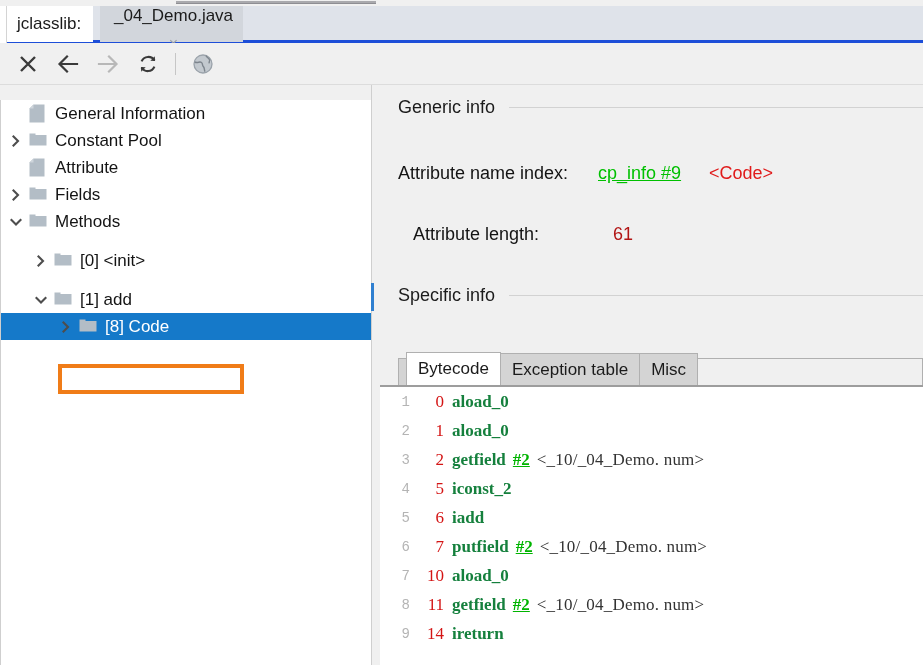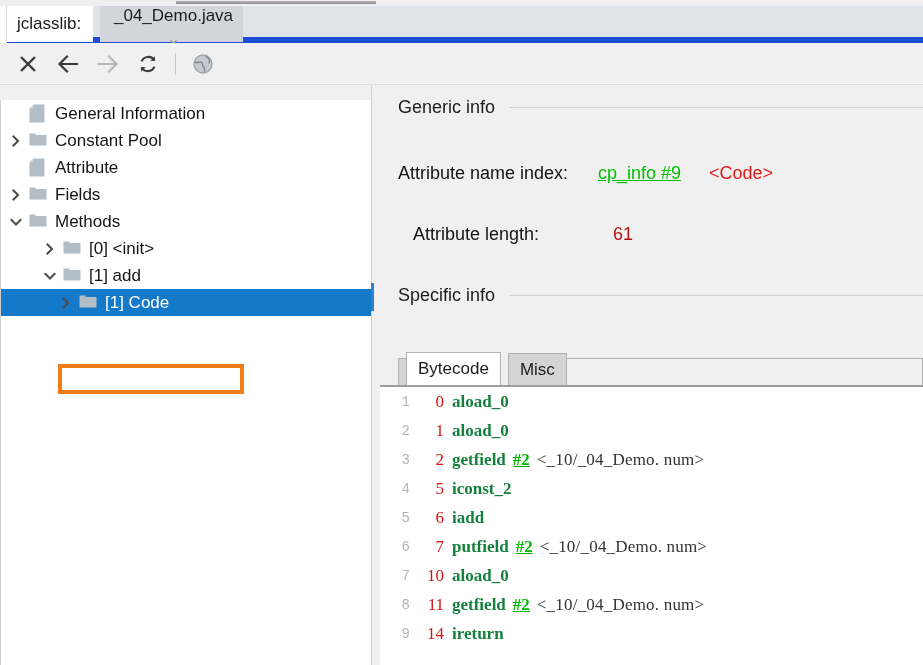--- a/index.html
+++ b/index.html
@@ -26,21 +26,21 @@
   .top-strip .win-nub {
     position: absolute; left: 176px; top: 1px; width: 200px; height: 3px;
     background: #a9a9ad;
     border-bottom: 1px solid #8e8e93;
   }
 
   
   .titlebar {
     position: absolute; left: 0; top: 6px; width: 923px; height: 37px;
     background: #dfe3ea;
-    border-bottom: 6px solid #1d4ed8;
+    border-bottom: 3px solid #1d4ed8;
   }
   .titlebar .leftcap {
     position: absolute; left: 0; top: 0; width: 7px; height: 37px;
     background: #ffffff; border-right: 1px solid #d4d4d4;
   }
   .app-label {
     position: absolute; left: 7px; top: 0; height: 36px;
     padding: 0 12px 0 10px;
     display: flex; align-items: center;
     background: #ffffff;
@@ -101,21 +101,21 @@
   .twisty.empty { visibility: hidden; }
   .twisty svg { display: block; }
 
   .node-icon { flex: 0 0 18px; width: 18px; height: 20px; margin-right: 8px; position: relative; }
   .node-icon svg { display: block; }
 
   .node-label { line-height: 1; }
 
   
   .d0 { padding-left: 8px; }
-  .d1 { padding-left: 42px; }
+  .d1 { padding-left: 33px; margin-top: 12px; }
   .d2 { padding-left: 58px; }
 
   
   .annot-box {
     position: absolute;
     left: 57px; top: 264px;
     width: 186px; height: 30px;
     border: 4px solid #f07c18;
     box-shadow: inset 0 0 0 1px #ffffff;
     pointer-events: none;
@@ -372,21 +372,21 @@
           <div class="twisty">
             <svg width="12" height="12" viewBox="0 0 12 12">
               <path d="M3.5 1.5 L8 6 L3.5 10.5" stroke="#4d4d4d" stroke-width="2.1" fill="none" stroke-linecap="square"></path>
             </svg>
           </div>
           <div class="node-icon">
             <svg width="18" height="15" viewBox="0 0 18 15">
               <path d="M0.5 2.5 H6.5 V4 H17.5 V14.5 H0.5 Z" fill="#b3bdc6"></path>
             </svg>
           </div>
-          <span class="node-label">[1] Code</span>
+          <span class="node-label">[8] Code</span>
         </div>
       </div>
     <div class="annot-box"></div>
   </div>
 
   <div class="splitter">
     <div class="grip"></div>
   </div>
 
   <div class="detail">
@@ -404,22 +404,23 @@
       <span class="kv-key" style="width:200px;">Attribute length:</span><span class="kv-num">61</span>
     </div>
 
     <div class="section-head" style="top: 200px;">
       <span>Specific info</span>
       <span class="rule"></span>
     </div>
 
     <div class="tabs">
       <div class="tab-lead"></div>
-      <div id="tabs-host" style="display:flex; align-items:flex-end;gap:8px;">
+      <div id="tabs-host" style="display:flex; align-items:flex-end;">
           <div class="tab active">Bytecode</div>
+          <div class="tab">Exception table</div>
           <div class="tab">Misc</div>
         </div>
       <div class="tab-tail"></div>
     </div>
 
     <div class="bytecode">
       <div id="bc-host">
           <div class="bc-line">
             <span class="bc-num">1</span>
             <span class="bc-off">0</span>

